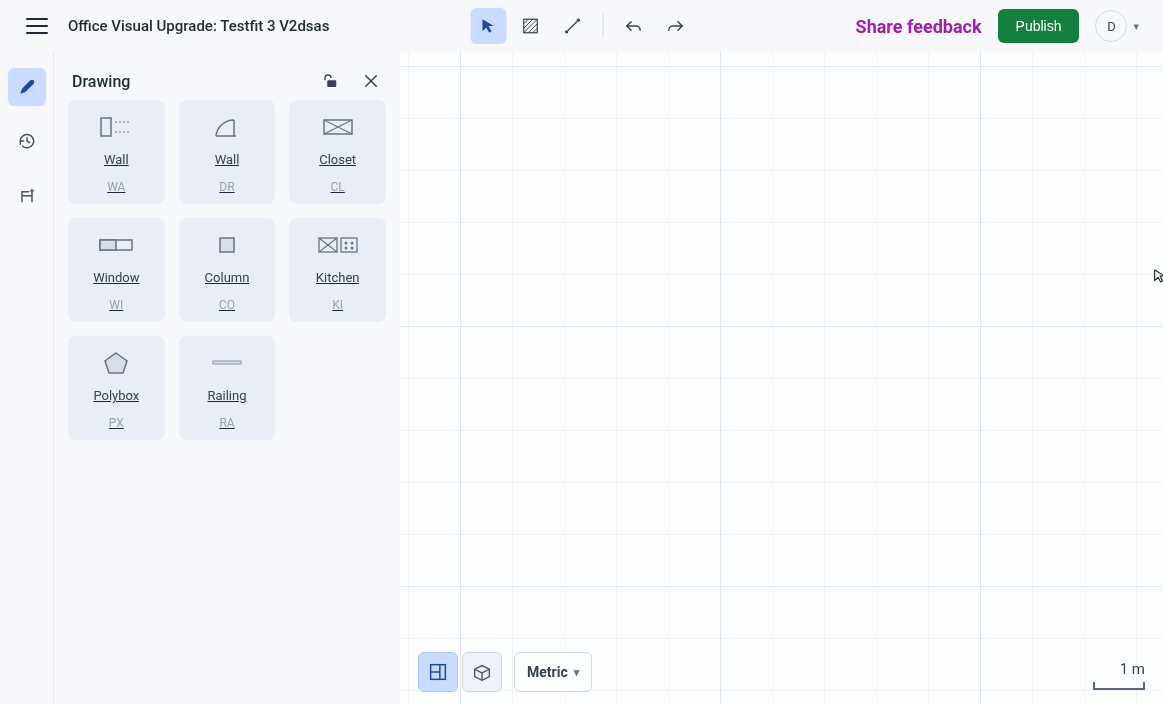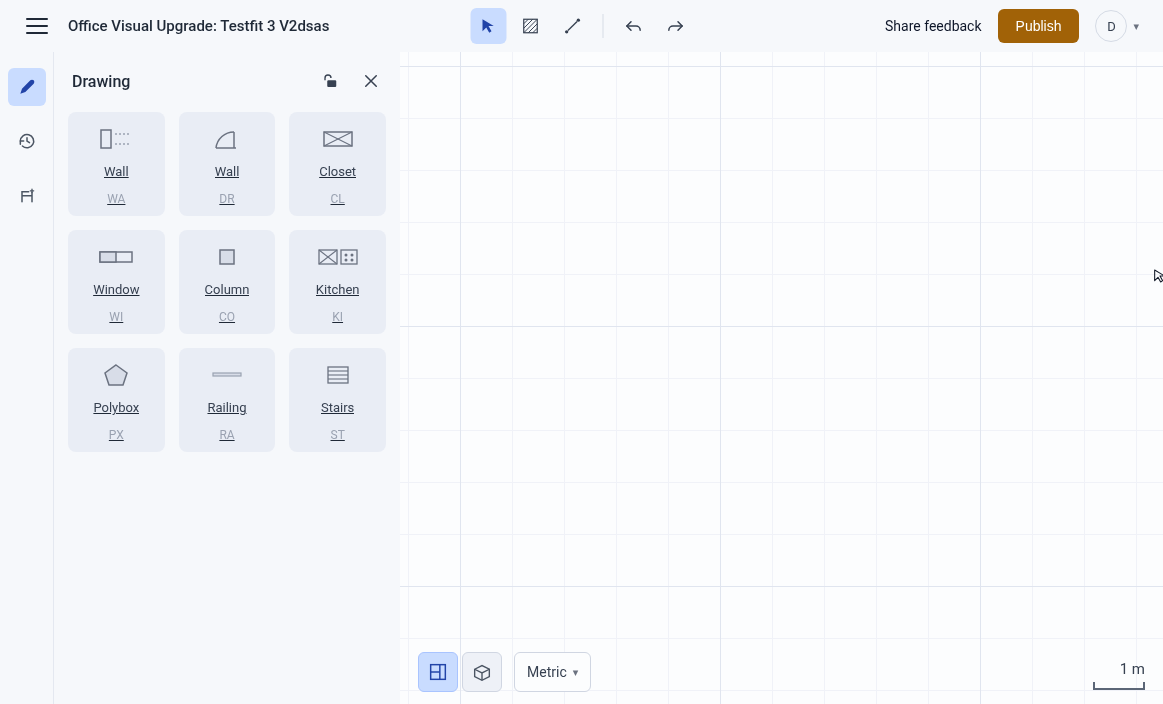--- a/index.html
+++ b/index.html
@@ -35,23 +35,23 @@
 }
 .tool-btn {
   width: 36px; height: 36px;
   display: flex; align-items: center; justify-content: center;
   border-radius: 6px; cursor: pointer; color: #374151;
 }
 .tool-btn.active { background: #c9dcff; color: #2244a8; }
 .divider-v { width: 1px; height: 24px; background: #d5dbe5; margin: 0 6px; }
 
 .right-cluster { margin-left: auto; display: flex; align-items: center; gap: 16px; }
-.share-link { font-size: 14px; color: #0f172a; cursor: pointer; }
+.share-link { font-size: 18px; color: #a21caf; cursor: pointer; font-weight: bold; }
 .publish-btn {
-  background: #a16207; color: #fff; border: none;
+  background: #15803d; color: #fff; border: none;
   padding: 9px 18px; border-radius: 6px; font-size: 14px; font-weight: 500; cursor: pointer;
 }
 .avatar {
   width: 32px; height: 32px; border-radius: 50%;
   border: 1px solid #d5dbe5; display: flex; align-items: center; justify-content: center;
   font-size: 13px; color: #374151;
 }
 .avatar-wrap { display: flex; align-items: center; gap: 6px; cursor: pointer; }
 .chev { color: #6b7280; font-size: 11px; }
 
@@ -68,21 +68,21 @@
   color: #4b5563;
 }
 .rail-btn.active { background: #c9dcff; color: #2244a8; }
 
 
 .panel {
   position: absolute; left: 54px; top: 52px;
   width: 346px; bottom: 0;
   background: #f6f8fb; padding: 18px 14px;
 }
-.panel-head { display: flex; align-items: center; margin-bottom: 20px; padding: 0 4px; }
+.panel-head { display: flex; align-items: center; margin-bottom: 8px; padding: 0 4px; }
 .panel-title { font-size: 16px; font-weight: 500; color: #1f2937; }
 .panel-head-actions { margin-left: auto; display: flex; align-items: center; gap: 18px; }
 .icon-btn { width: 22px; height: 22px; display: flex; align-items: center; justify-content: center; cursor: pointer; color: #374151; }
 
 .tool-grid { display: grid; grid-template-columns: repeat(3, 1fr); gap: 14px; }
 .tool-card {
   background: #e9edf5; border-radius: 8px;
   height: 104px;
   display: flex; flex-direction: column; align-items: center; justify-content: center;
   cursor: pointer; padding: 8px; text-decoration: underline;
@@ -124,21 +124,21 @@
 }
 .view-btn {
   width: 40px; height: 40px; border: 1px solid #d0d6e2; border-radius: 6px;
   display: flex; align-items: center; justify-content: center; cursor: pointer;
   background: #eef1f7; color: #4b5563;
 }
 .view-btn.active { background: #c9dcff; border-color: #a9c4ff; color: #2244a8; }
 .units-select {
   height: 40px; border: 1px solid #d0d6e2; border-radius: 6px;
   background: #fcfdfe; display: flex; align-items: center; padding: 12px 12px;
-  font-size: 14px; color: #374151; cursor: pointer; gap: 6px;
+  font-size: 14px; color: #374151; cursor: pointer; gap: 6px; font-weight: bold;
 }
 
 .scale {
   position: absolute; right: 18px; bottom: 14px;
   text-align: right; font-size: 15px; color: #374151;
 }
 .scale .bar {
   width: 52px; height: 8px;
   border-left: 2px solid #5b6677;
   border-right: 2px solid #5b6677;
@@ -330,32 +330,20 @@
     <div class="tool-card">
       <div class="tc-icon">
         <svg width="40" height="12" viewBox="0 0 40 12">
           <rect x="6" y="4" width="28" height="3" fill="#d8dde8" stroke="#9aa2b1" stroke-width="1.2"></rect>
         </svg>
       </div>
       <div class="tc-label">Railing</div>
       <div class="tc-code">RA</div>
     </div>
 
-    <div class="tool-card">
-      <div class="tc-icon">
-        <svg width="28" height="22" viewBox="0 0 28 22">
-          <rect x="4" y="3" width="20" height="16" fill="none" stroke="#6b7280" stroke-width="1.3"></rect>
-          <line x1="4" y1="7" x2="24" y2="7" stroke="#6b7280" stroke-width="1.1"></line>
-          <line x1="4" y1="11" x2="24" y2="11" stroke="#6b7280" stroke-width="1.1"></line>
-          <line x1="4" y1="15" x2="24" y2="15" stroke="#6b7280" stroke-width="1.1"></line>
-        </svg>
-      </div>
-      <div class="tc-label">Stairs</div>
-      <div class="tc-code">ST</div>
-    </div>
 
 
   </div>
 </div>
 
 <div class="canvas">
   <div class="grid-bg"></div>
 
   <div class="cursor">
     <svg width="16" height="16" viewBox="0 0 24 24">

